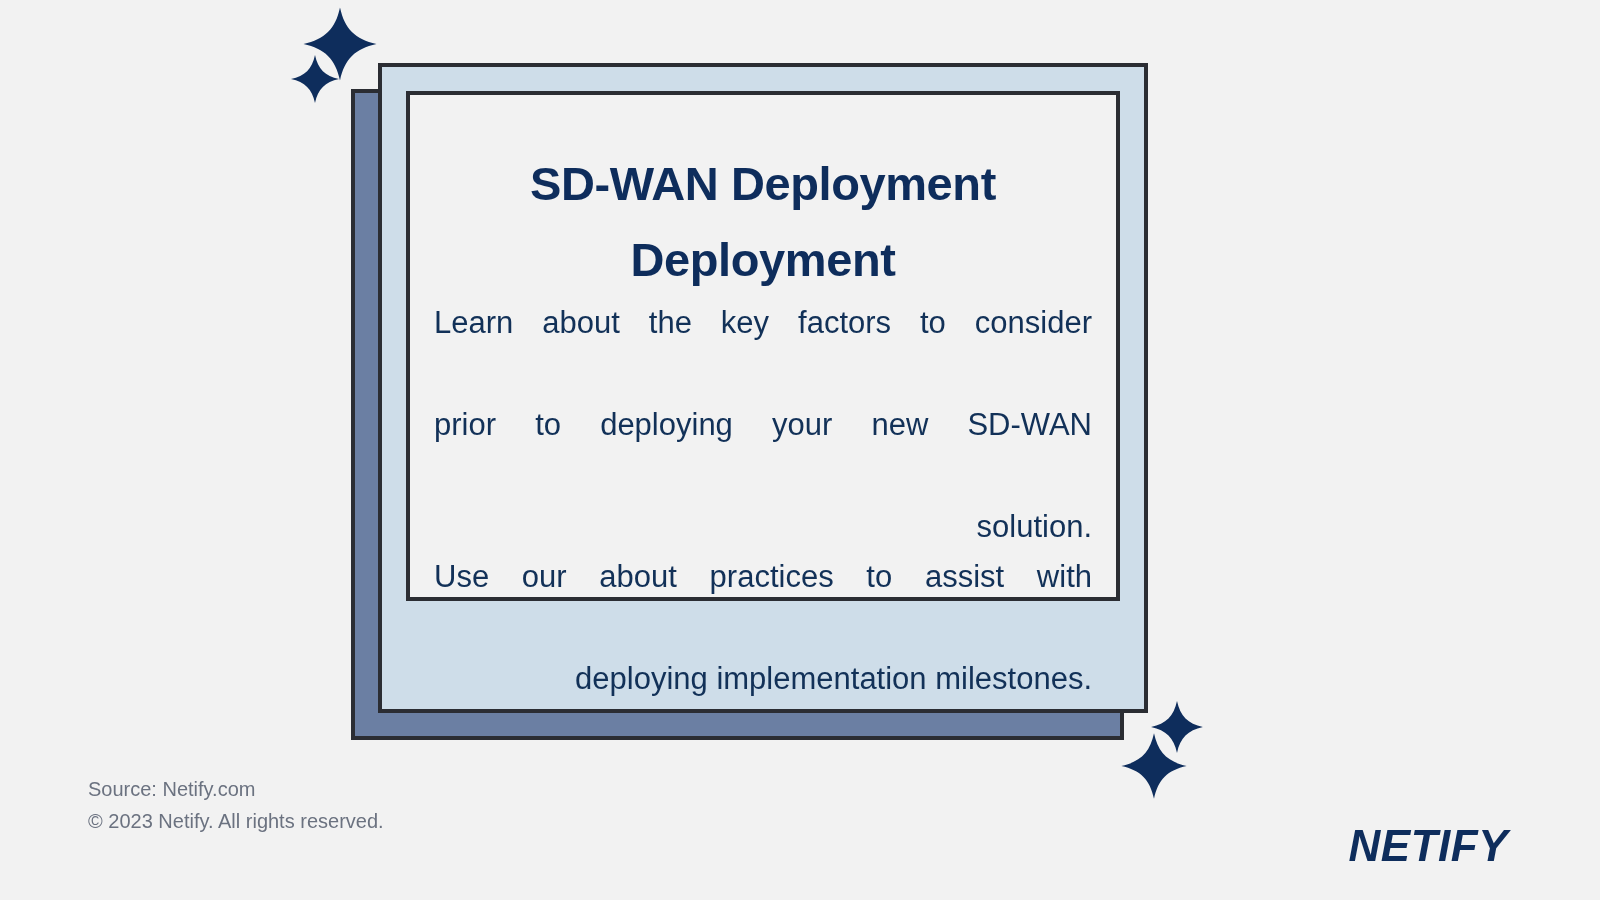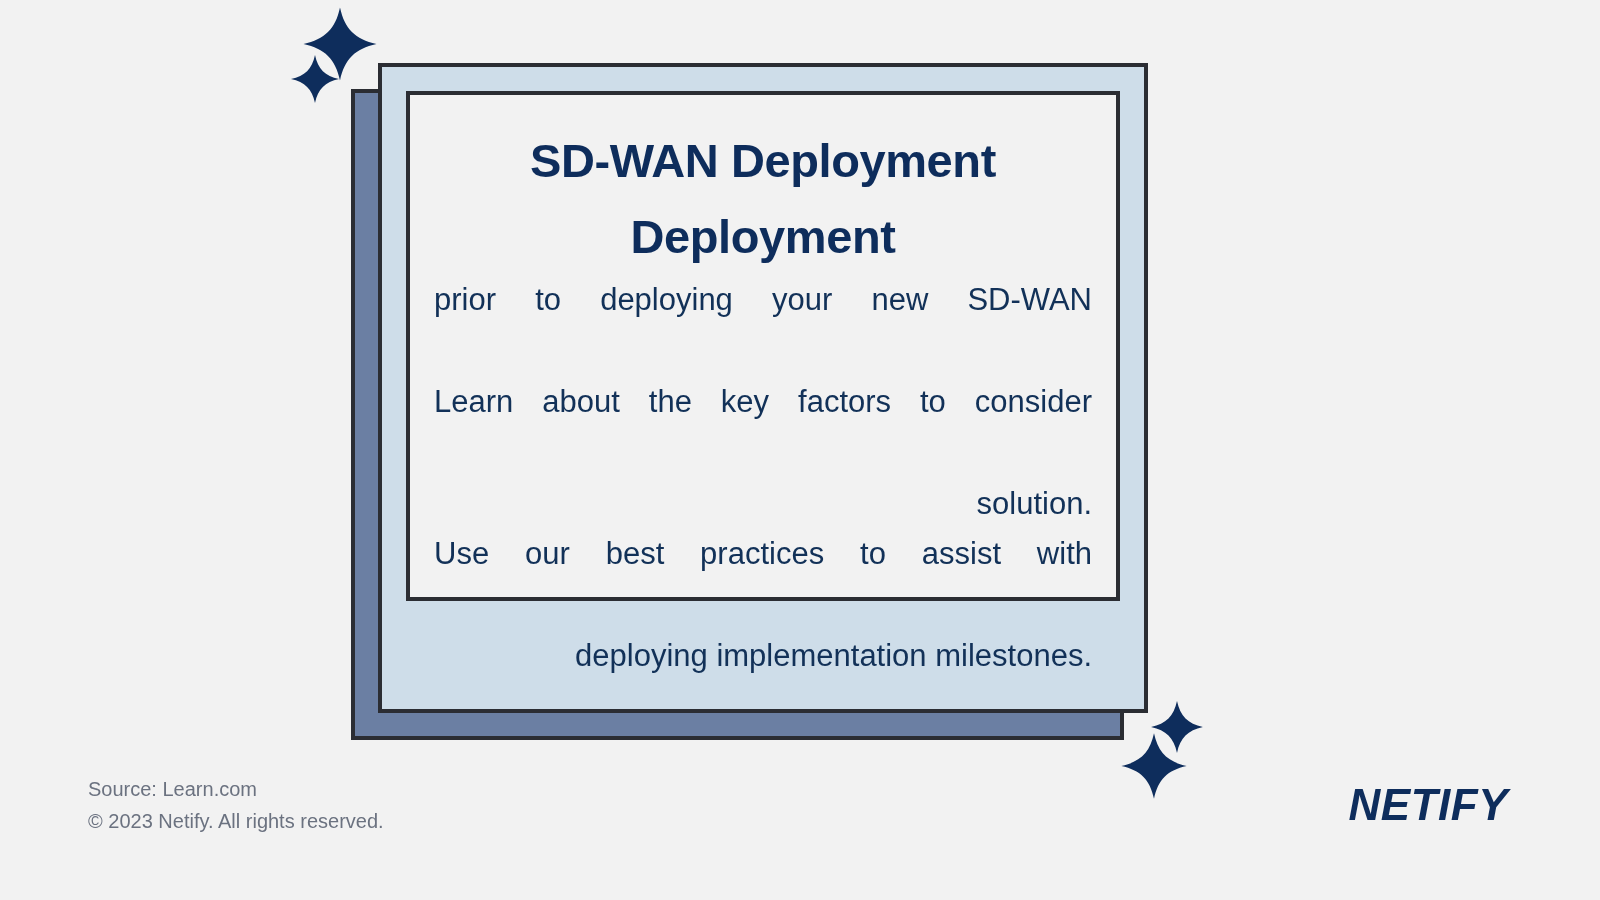--- a/index.html
+++ b/index.html
@@ -54,21 +54,21 @@
 
   .card-inner {
     position: absolute;
     left: 406px;
     top: 91px;
     width: 714px;
     height: 510px;
     background: #f2f2f2;
     border: 4px solid #2b2d33;
     box-sizing: border-box;
-    padding: 28px 24px 0 24px;
+    padding: 51px 24px 0 24px;
   }
 
   
   .card-title {
     margin: 0;
     color: #0e2d5c;
     font-family: "Liberation Sans", sans-serif;
     font-weight: bold;
     font-size: 47px;
     line-height: 1.62;
@@ -115,21 +115,21 @@
     color: #6b7280;
     font-family: "Liberation Sans", sans-serif;
     font-size: 20px;
     line-height: 1.62;
   }
   .footer-credits div { white-space: nowrap; }
 
   .brand-logo {
     position: absolute;
     right: 92px;
-    top: 783px;
+    top: 824px;
     color: #0e2d5c;
     font-family: "Liberation Sans", sans-serif;
     font-weight: bold;
     font-style: italic;
     font-size: 44px;
     letter-spacing: 0.5px;
     line-height: 1;
   }
 </style>
 </head>
@@ -163,33 +163,33 @@
 
   <div class="card-mid"></div>
 
   <div class="card-inner">
 
     <h1 class="card-title"><span>SD-WAN Deployment</span><br><span>Deployment</span></h1>
 
     <div class="card-body">
 
       <p class="body-para">
+        <span class="jline">Learn about the key factors to consider</span>
         <span class="jline">prior to deploying your new SD-WAN</span>
-        <span class="jline">Learn about the key factors to consider</span>
         <span class="lastline">solution.</span>
       </p>
 
       <p class="body-para">
-        <span class="jline">Use our best practices to assist with</span>
+        <span class="jline">Use our about practices to assist with</span>
         <span class="lastline">deploying implementation milestones.</span>
       </p>
 
     </div>
   </div>
 
   <div class="footer-credits">
-    <div>Source: Learn.com</div>
+    <div>Source: Netify.com</div>
     <div>© 2023 Netify. All rights reserved.</div>
   </div>
 
   <div class="brand-logo">NETIFY</div>
 
 </div>
 
 </body></html>

